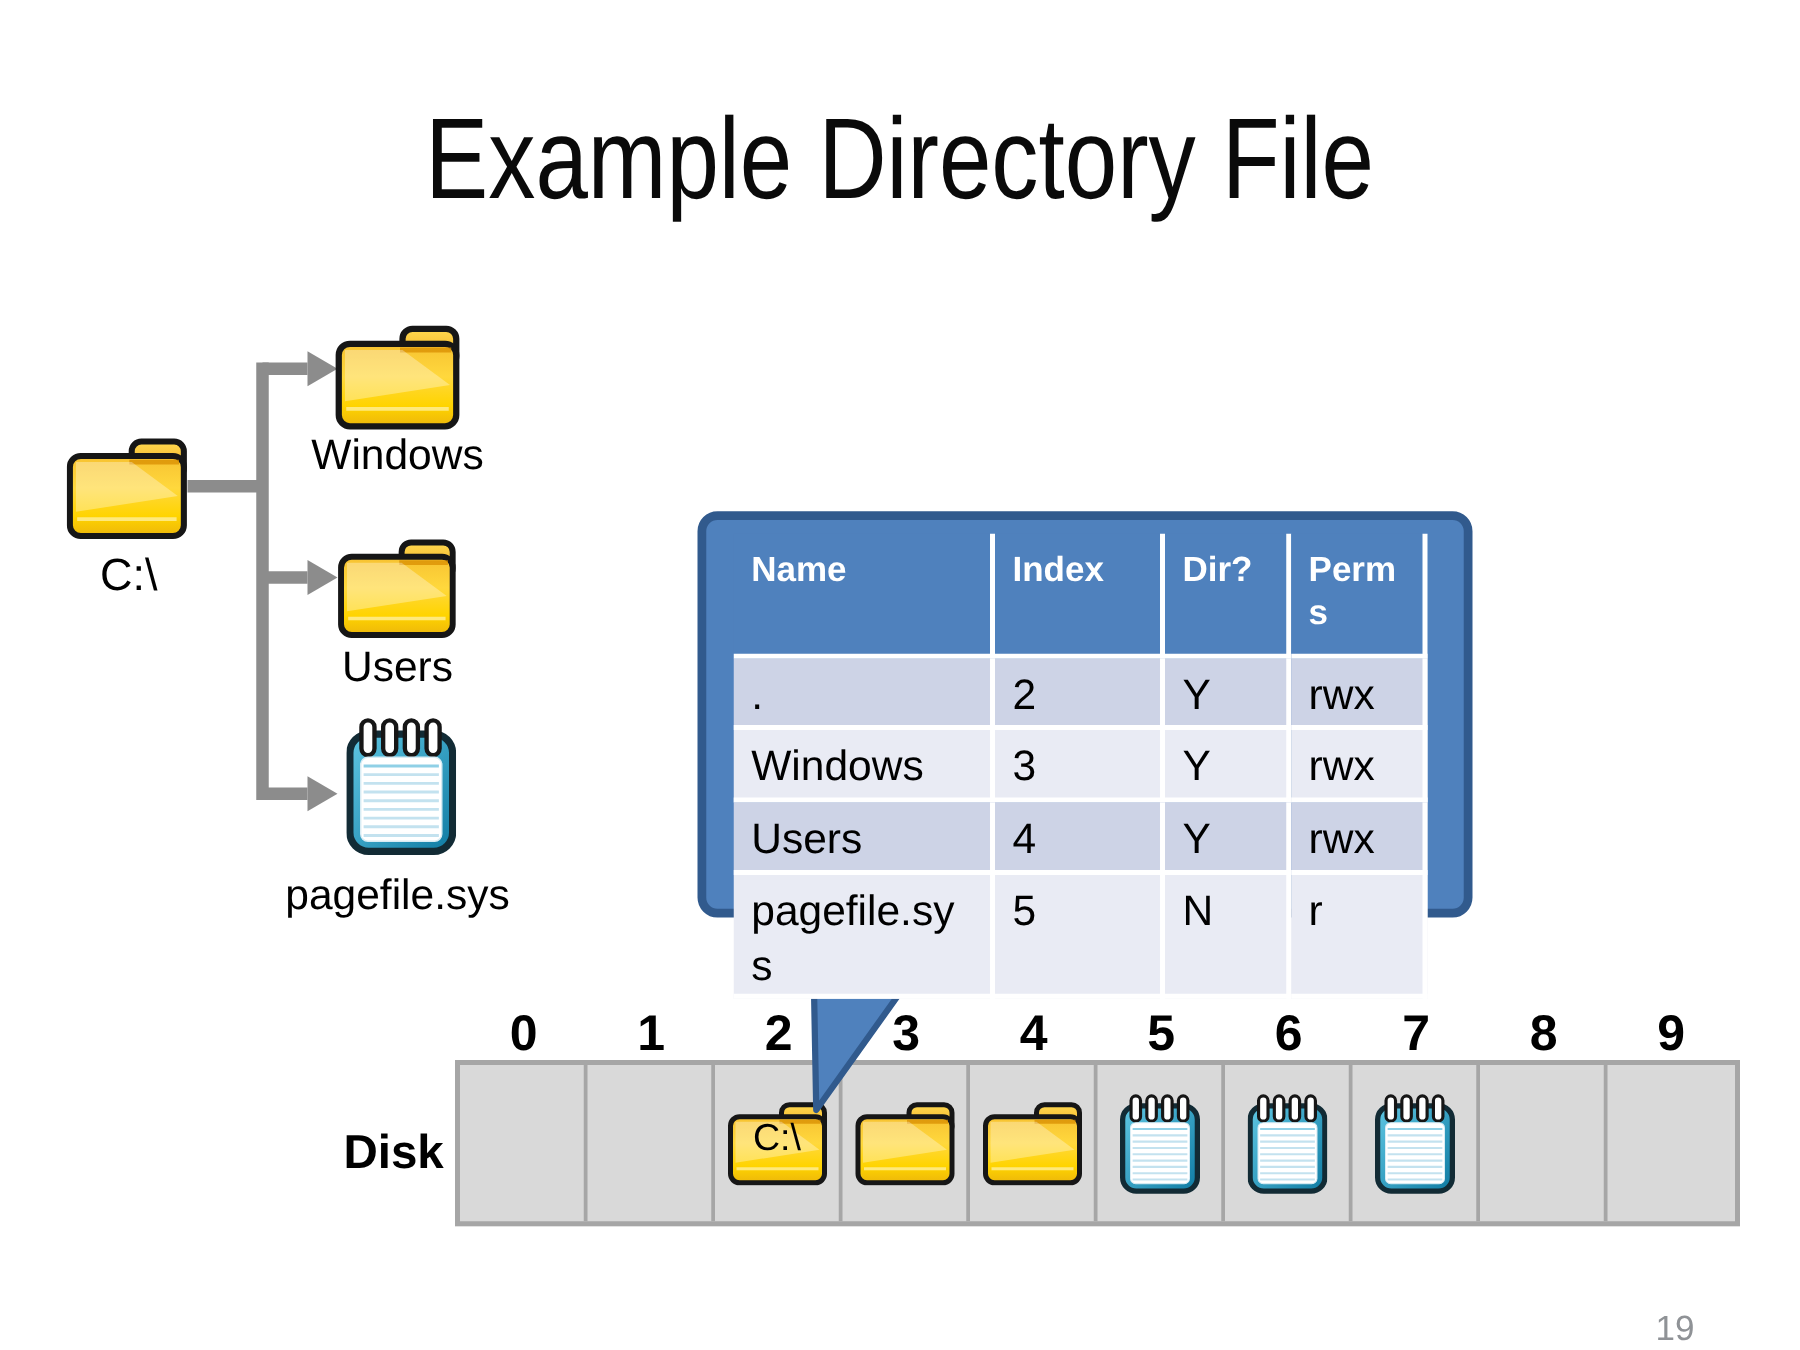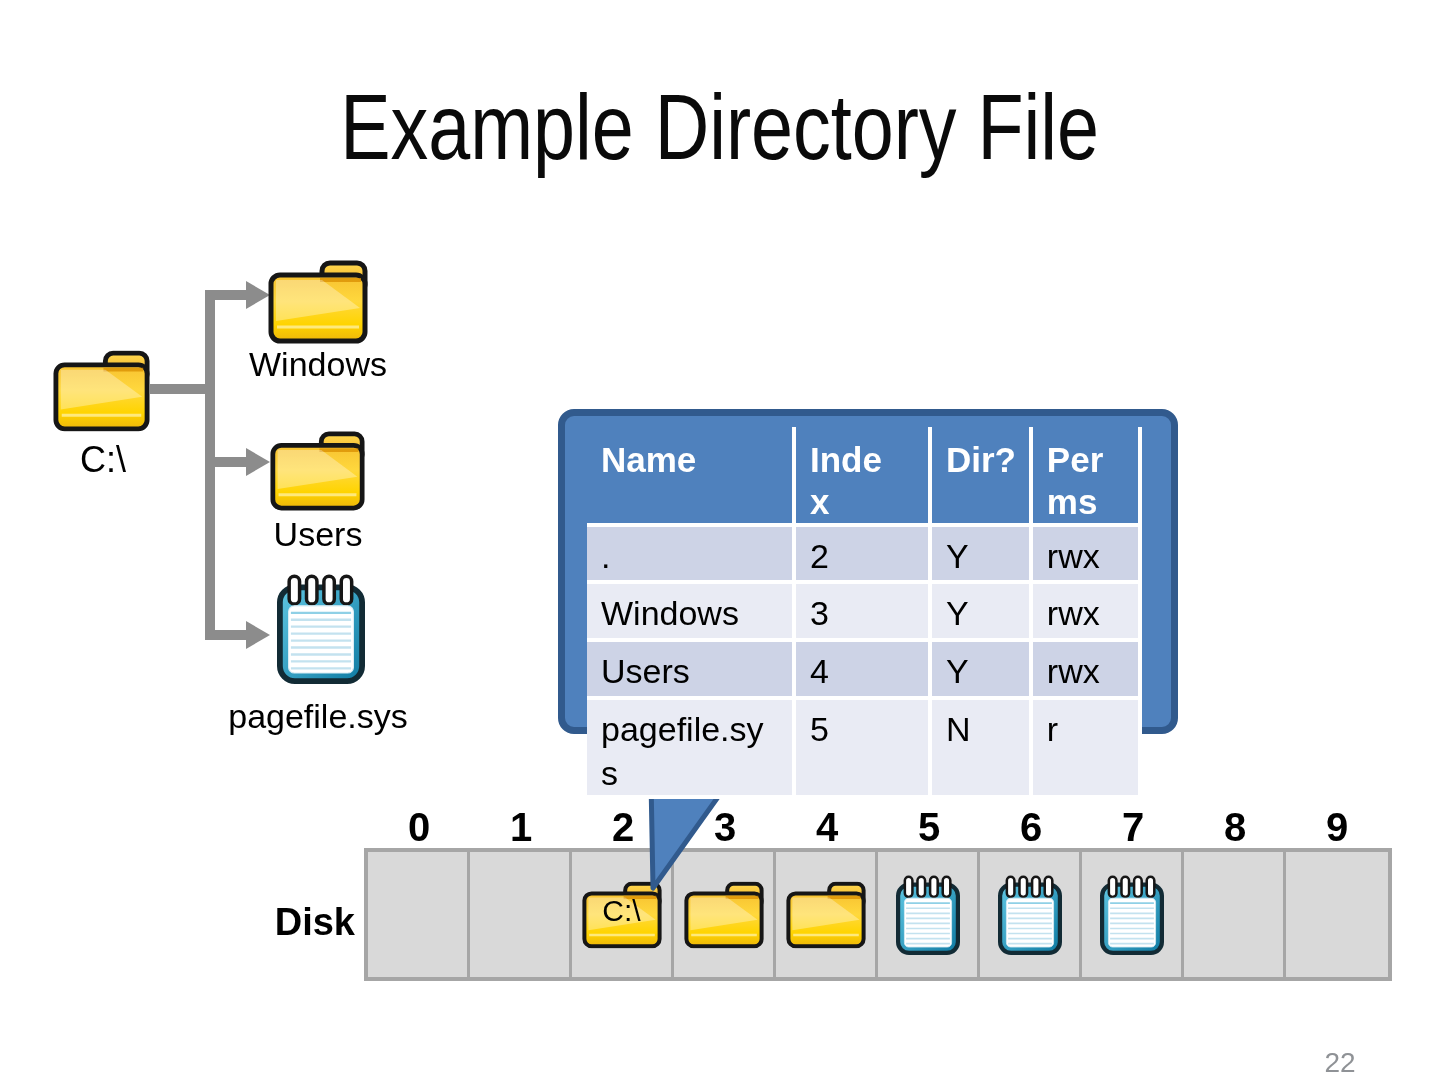--- a/index.html
+++ b/index.html
@@ -18,21 +18,21 @@
   .tree-label{position:absolute;text-align:center;font-size:34px;color:#000;white-space:nowrap;}
   
   .callout-body{position:absolute;left:558px;top:372px;width:620px;height:325px;
     box-sizing:border-box;background:#4f81bd;border:7px solid #315a8d;border-radius:16px;z-index:1;}
   .callout-tail{position:absolute;left:640px;top:685px;z-index:3;}
   
   .dirtable{position:absolute;left:587px;top:390px;z-index:4;border-collapse:separate;border-spacing:0;
     table-layout:fixed;width:555px;}
   .dirtable th,.dirtable td{box-sizing:border-box;border-right:4px solid #fff;border-bottom:4px solid #fff;
     vertical-align:top;text-align:left;padding:8px 6px 0 14px;}
-  .dirtable th{background:#4f81bd;color:#fff;font-weight:700;font-size:35px;line-height:1.2;height:100px;padding-top:12px;}
+  .dirtable th{background:#4f81bd;color:#fff;font-weight:700;font-size:28px;line-height:1.2;height:100px;padding-top:12px;}
   .dirtable td{font-size:34px;line-height:1.28;}
   .dirtable .c0{width:203px;} .dirtable .c1{width:132px;} .dirtable .c2{width:98px;} .dirtable .c3{width:106px;}
   .dirtable tr.dark td{background:#cdd3e6;}
   .dirtable tr.light td{background:#e9ebf4;}
   .dirtable tr.r1 td{height:57px;} .dirtable tr.r2 td{height:58px;} .dirtable tr.r3 td{height:58px;} .dirtable tr.r4 td{height:93px;}
   .wrapnarrow{display:inline-block;max-width:76px;word-break:break-all;}
   .wrapname{display:inline-block;max-width:178px;word-break:break-all;}
   
   .disk-label{position:absolute;left:240px;top:864px;width:115px;text-align:right;
     font-size:38px;font-weight:700;}
@@ -225,15 +225,15 @@
     </tr>
     <tr class="light r4">
       <td><span class="wrapname">pagefile.sys</span></td>
       <td>5</td>
       <td>N</td>
       <td>r</td>
     </tr>
   </tbody>
     </table>
 
-  <div class="page-number">22</div>
+  <div class="page-number">19</div>
 
 </div>
 
 </body></html>

